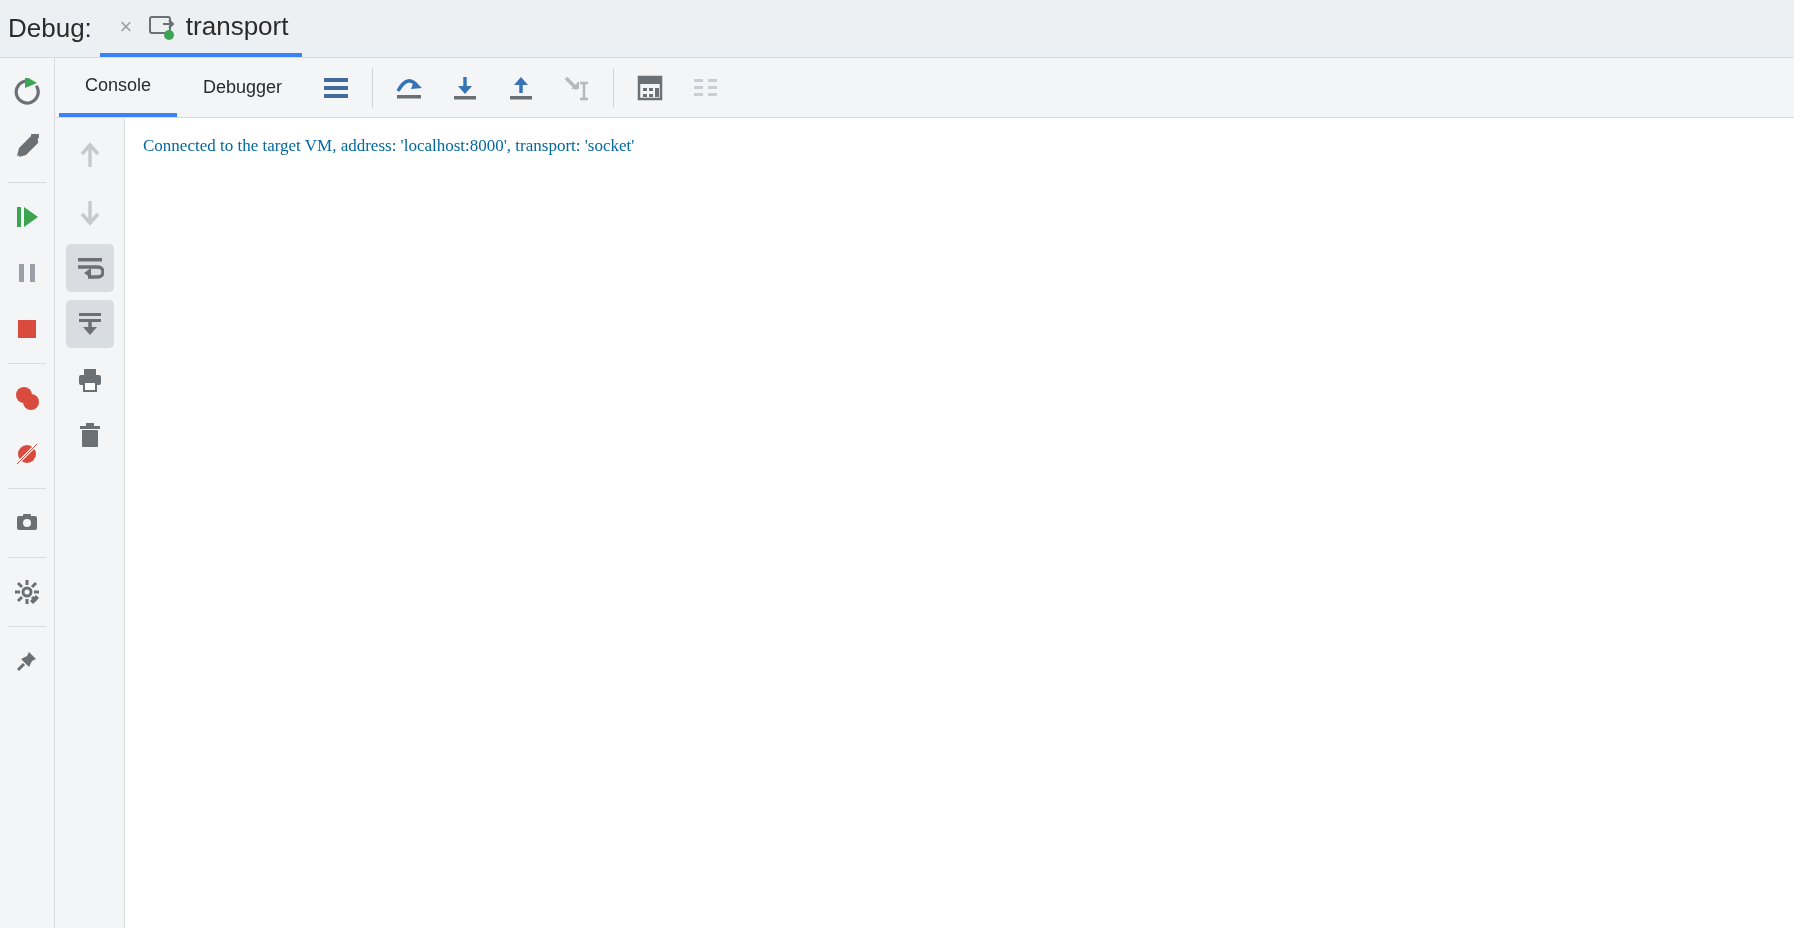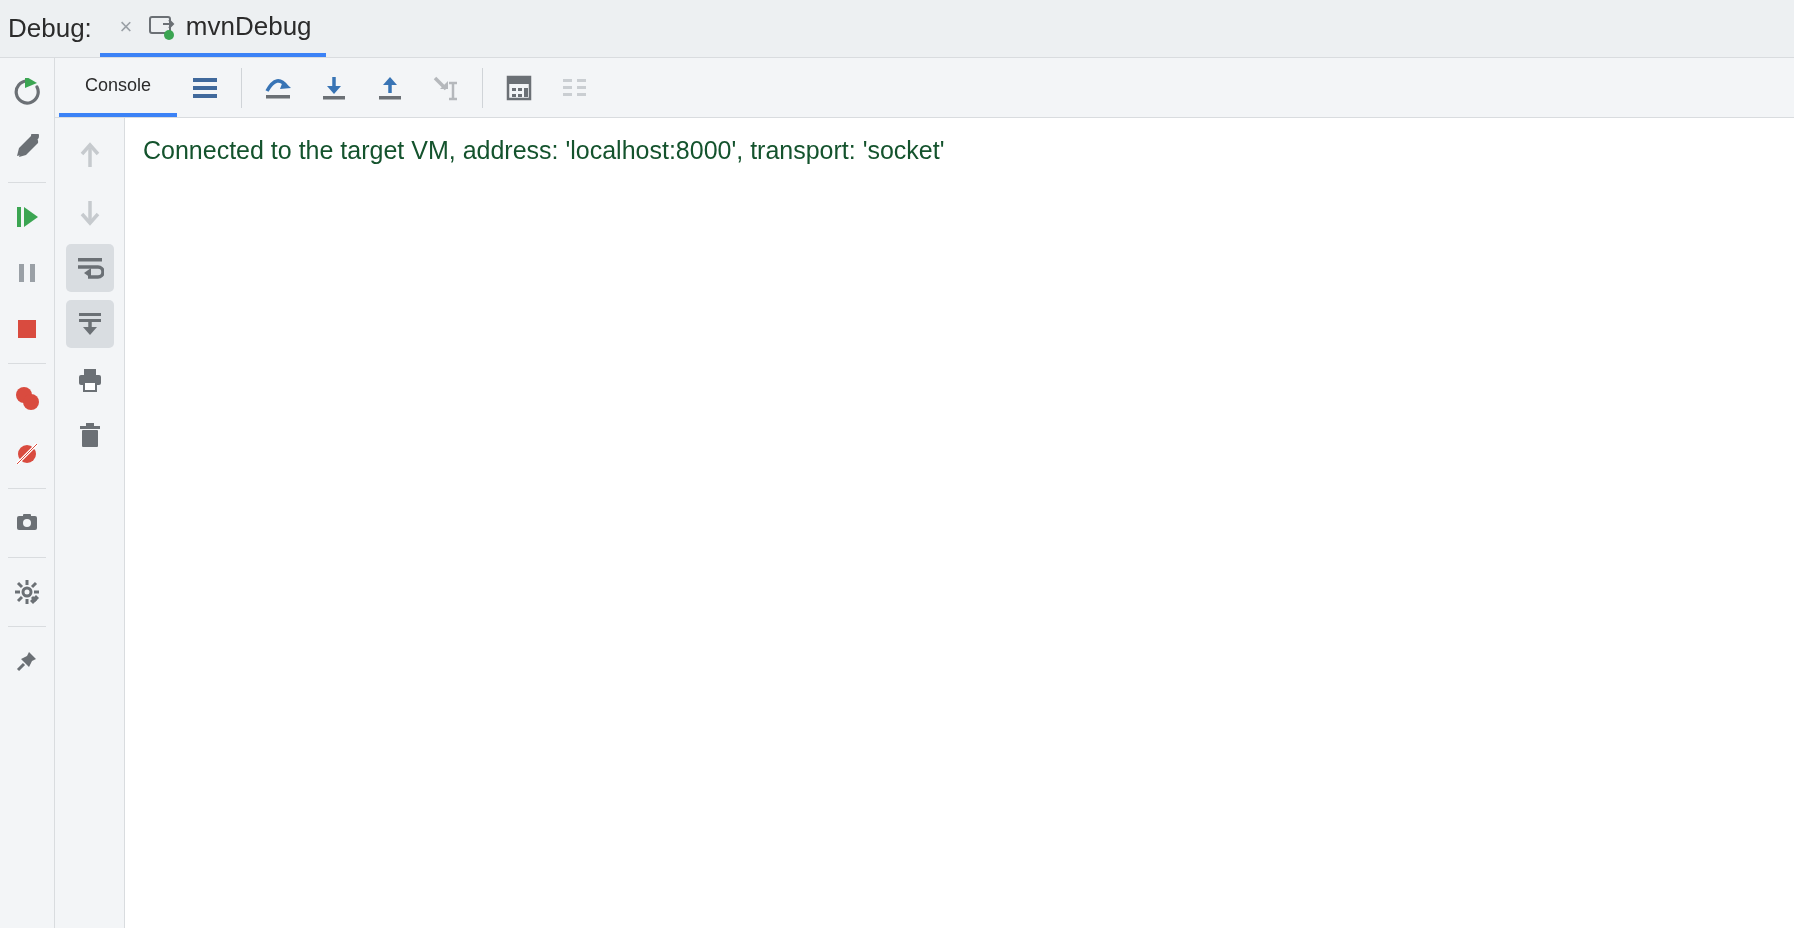--- a/index.html
+++ b/index.html
@@ -50,22 +50,22 @@
     background:#f3f5f7;
     border-right:1px solid #d9dcdf;
     display:flex; flex-direction:column; align-items:center; padding-top:10px;
   }
   .inner-gutter .ibtn { width:48px; height:48px; display:flex; align-items:center; justify-content:center; margin:4px 0; cursor:pointer; border-radius:5px; color:#6b7075; }
   .inner-gutter .ibtn.pressed { background:#d9dde1; }
   .inner-gutter .ibtn.disabled { opacity:.5; cursor:default; }
 
   .console {
     flex:1; background:#fff; padding:18px 18px;
-    font-family: Liberation Sans, sans-serif;
-    font-size:25px; color:#14532d; white-space:pre;
+    font-family: Liberation Serif, serif;
+    font-size:17px; color:#0369a1; white-space:pre;
   }
 
   svg { display:block; }
 </style>
 </head>
 <body>
 
 <svg width="0" height="0" style="position:absolute">
   <defs>
 
@@ -82,21 +82,21 @@
   <div class="tab active">
     <span class="tab-close">×</span>
     <span class="run-config-icon">
       <svg width="26" height="26" viewBox="0 0 26 26">
         <rect x="1" y="3" width="20" height="16" rx="2" fill="none" stroke="#6b7075" stroke-width="2"></rect>
         <path d="M14 10 L24 10" stroke="#6b7075" stroke-width="2"></path>
         <path d="M20 6 L24 10 L20 14" fill="none" stroke="#6b7075" stroke-width="2"></path>
         <circle cx="20" cy="21" r="5" fill="#3ba552"></circle>
       </svg>
     </span>
-    <span class="tab-label">mvnDebug</span>
+    <span class="tab-label">transport</span>
   </div>
 </div>
 
 <div class="body">
 
   <div class="left-gutter">
     <div class="gutter-btn" title="Rerun">
       <svg width="28" height="28" viewBox="0 0 28 28">
         <path d="M24 9 A11 11 0 1 1 14 3" fill="none" stroke="#6b7075" stroke-width="3.2" stroke-linecap="round"></path>
         <path d="M13 -1 L25 6 L13 11 Z" fill="#3ba552" transform="translate(-1 -1)"></path>
@@ -171,20 +171,21 @@
         <path d="M14 3 L21 10 L17 12 L14 18 L6 10 L12 7 Z" fill="#6b7075"></path>
         <line x1="9" y1="15" x2="3" y2="21" stroke="#6b7075" stroke-width="3"></line>
       </svg>
     </div>
   </div>
 
   <div class="main">
     <div class="sub-toolbar">
       <div class="sub-tabs">
         <div class="sub-tab active">Console</div>
+        <div class="sub-tab">Debugger</div>
       </div>
       <div class="tb-btn" title="Threads">
         <svg width="28" height="24" viewBox="0 0 28 24">
           <rect x="2" y="2" width="24" height="4" fill="#40699c"></rect>
           <rect x="2" y="10" width="24" height="4" fill="#40699c"></rect>
           <rect x="2" y="18" width="24" height="4" fill="#40699c"></rect>
         </svg>
       </div>
       <div class="v-sep"></div>
       <div class="tb-btn" title="Step Over">

